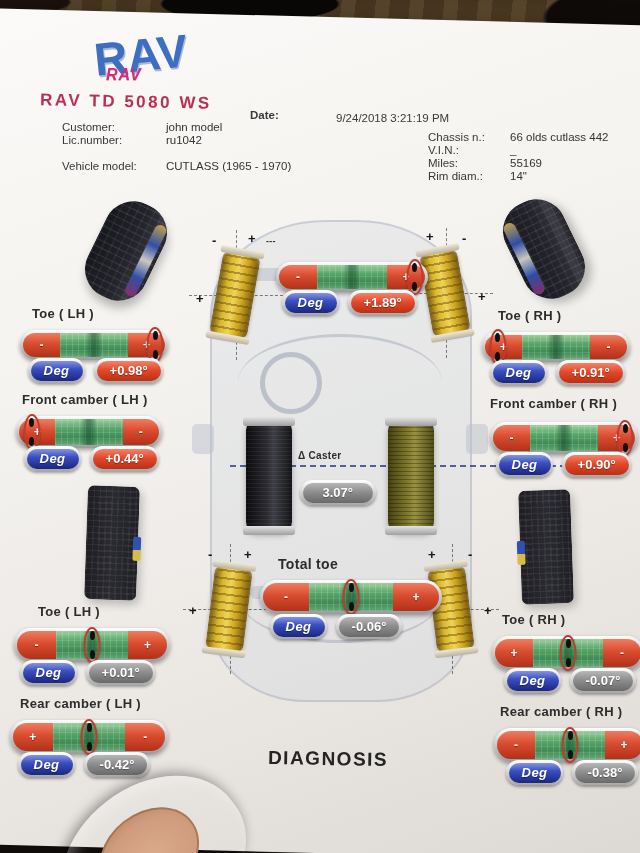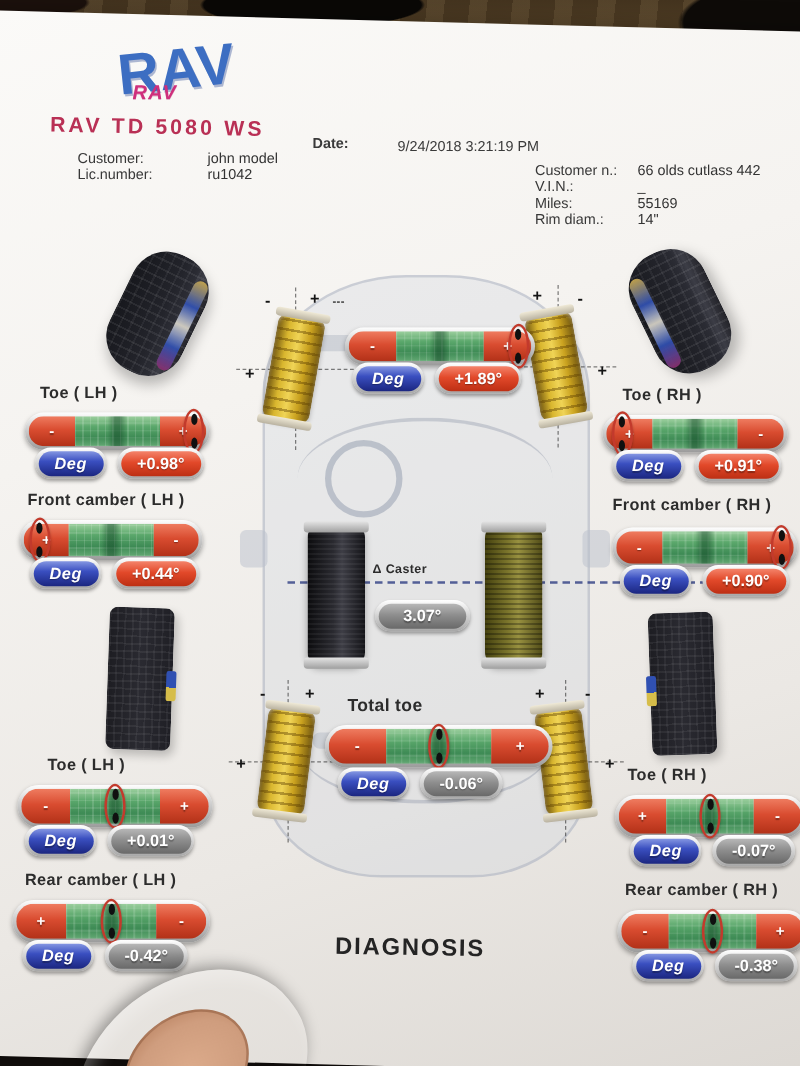--- a/index.html
+++ b/index.html
@@ -141,33 +141,37 @@
   <div class="paper"></div>
 
   <div class="content">
 
     <div class="logo">
       <span class="logo-blue">RAV</span>
       <span class="logo-pink">RAV</span>
     </div>
     <div class="title">RAV TD 5080 WS</div>
     <div class="ptext" style="left:250px;top:109px;font-weight:700">Date:</div>
-    <div class="ptext" style="left:318px;top:112px">9/24/2018  3:21:19 PM</div>
+    <div class="ptext" style="left:336px;top:112px">9/24/2018  3:21:19 PM</div>
 
     <div class="info-row" style="left:62px;top:121px">
       <span class="ilabel lw">Customer:</span>
       <span class="ivalue">john model</span>
       </div>
     <div class="info-row" style="left:62px;top:134px">
       <span class="ilabel lw">Lic.number:</span>
       <span class="ivalue">ru1042</span>
       </div>
+    <div class="info-row" style="left:62px;top:160px">
+      <span class="ilabel lw">Vehicle model:</span>
+      <span class="ivalue">CUTLASS (1965 - 1970)</span>
+      </div>
 
     <div class="info-row" style="left:428px;top:131px">
-      <span class="ilabel rw">Customer n.:</span>
+      <span class="ilabel rw">Chassis n.:</span>
       <span class="ivalue">66 olds cutlass 442</span>
       </div>
     <div class="info-row" style="left:428px;top:144px">
       <span class="ilabel rw">V.I.N.:</span>
       <span class="ivalue">_</span>
       </div>
     <div class="info-row" style="left:428px;top:157px">
       <span class="ilabel rw">Miles:</span>
       <span class="ivalue">55169</span>
       </div>

